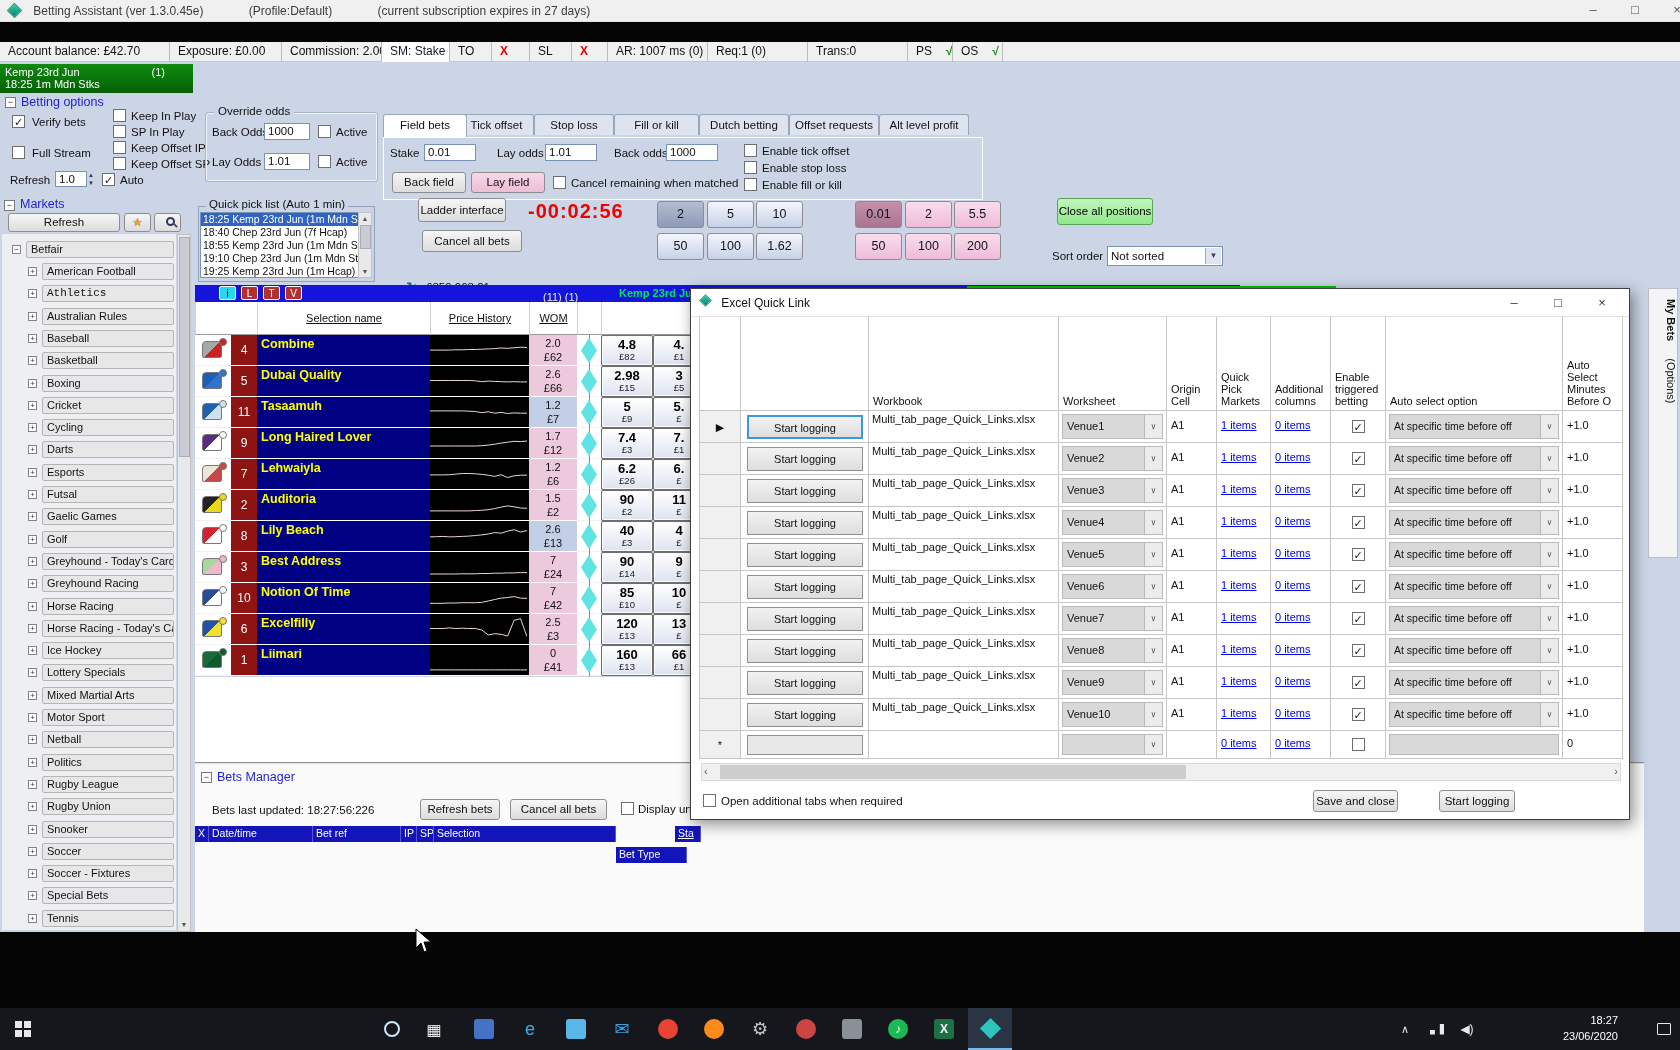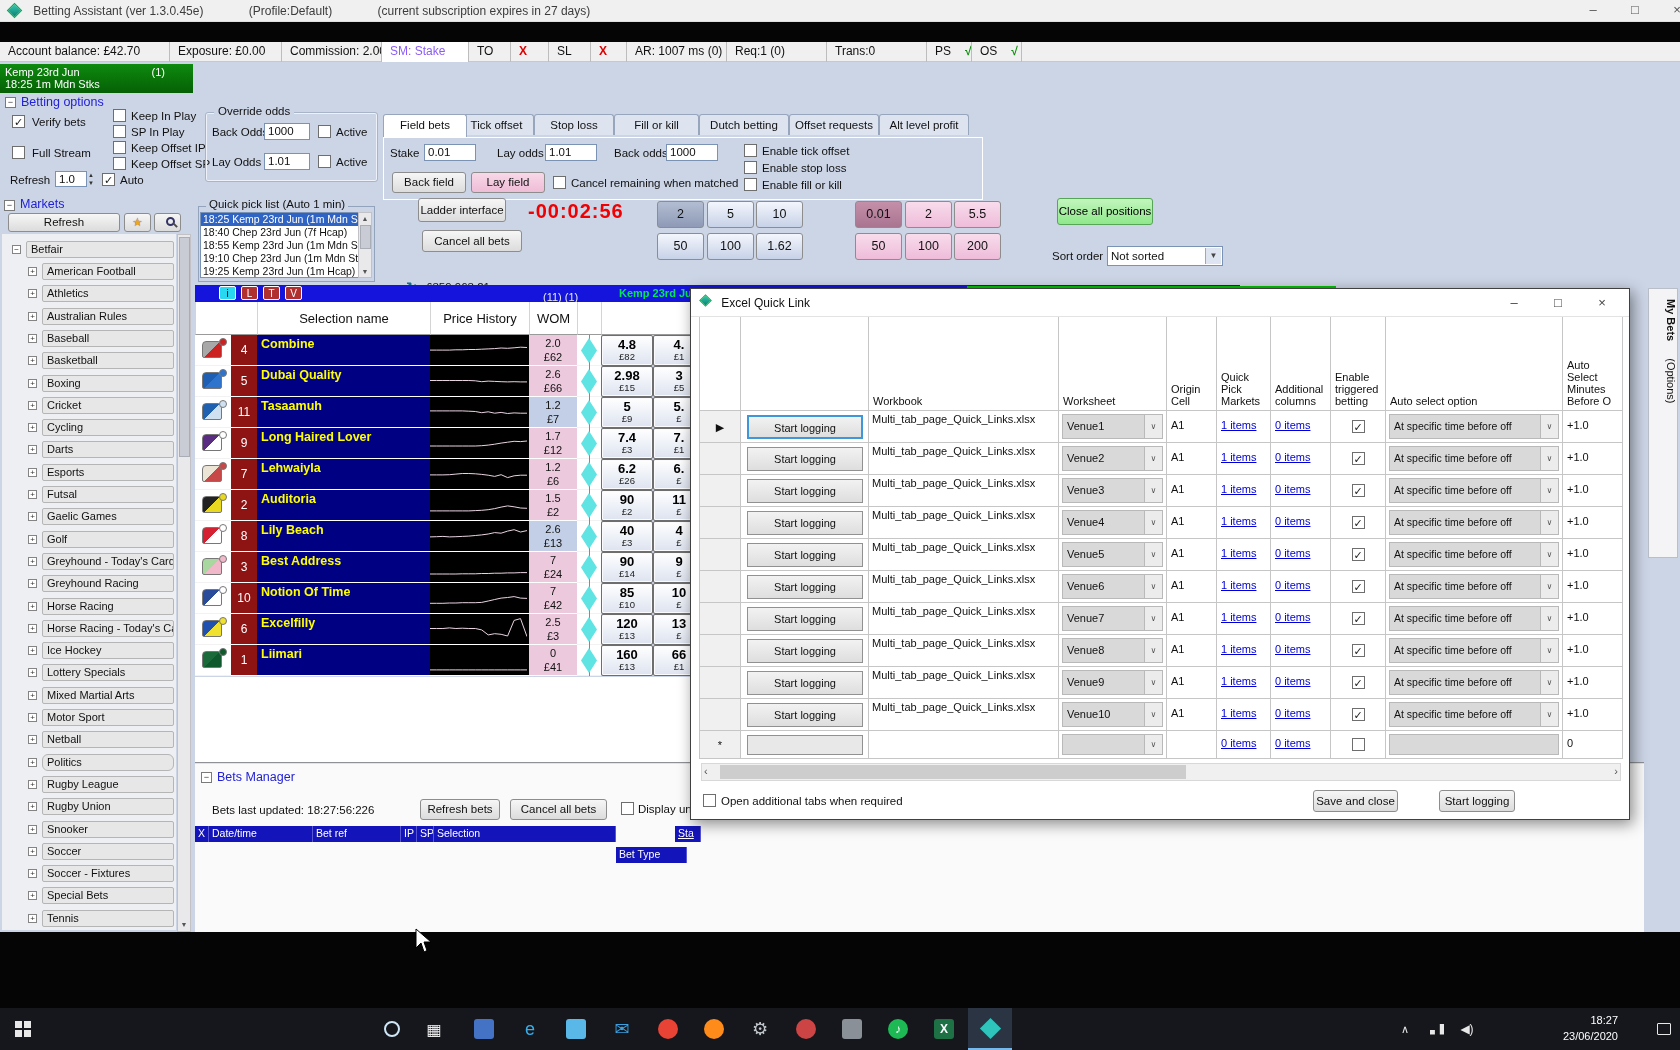--- a/index.html
+++ b/index.html
@@ -54,21 +54,21 @@
   .mb-btn{position:absolute;top:1px;width:17px;height:14px;border:1px solid #fff;border-radius:2px;font-size:10px;line-height:13px;text-align:center;color:#fff;}
   #market-bar .gtitle{position:absolute;left:424px;top:2px;color:#00e858;font-weight:bold;font-size:11px;white-space:nowrap;}
   #market-bar .excel-ws{position:absolute;left:772px;top:1px;background:#00c400;color:#000;font-weight:bold;font-size:11px;padding:0 4px;line-height:15px;white-space:nowrap;}
   #market-bar .counts{position:absolute;left:348px;top:6px;color:#e8e8e8;}
   #market-bar .mid{position:absolute;left:1178px;top:2px;color:#fff;}
   
   #markets-tree{left:2px;top:234px;width:174px;height:696px;background:#edeff3;over{}flow:hidden;}
   .tree-item{position:absolute;height:17px;background:#e7e7e7;border:1px solid #b5b5b5;border-radius:2px;font-size:11px;line-height:15px;padding-left:4px;color:#111;white-space:nowrap;overflow:hidden;}
   .plusbox{position:absolute;width:9px;height:9px;background:#fff;border:1px solid #848484;font-size:8px;line-height:7px;text-align:center;color:#333;}
   
-  .gh{position:absolute;top:302px;height:33px;background:#fff;border-left:1px solid #d4d4d4;border-bottom:1px solid #9a9a9a;font-size:13px;color:#111;text-align:center;line-height:33px;}
+  .gh{position:absolute;top:302px;height:33px;background:#fff;border-left:1px solid #d4d4d4;border-bottom:1px solid #9a9a9a;font-size:11px;color:#111;text-align:center;line-height:33px;text-decoration:underline;}
   .grow{position:absolute;height:31px;}
   .gcell{position:absolute;top:0;height:31px;border-bottom:1px solid #f2f2f2;}
   .c-silk{background:#fff;}
   .c-num{background:#8e1313;color:#fff;font-size:12px;text-align:center;line-height:30px;border-bottom:1px solid #fff;}
   .c-name{background:#000082;color:#ffff00;font-weight:bold;font-size:12.5px;padding:2px 0 0 4px;border-bottom:1px solid #fff;white-space:nowrap;overflow:hidden;}
   .c-ph{background:#000;border-bottom:1px solid #fff;}
   .c-wom{font-size:11px;text-align:center;color:#111;border-bottom:1px solid #fff;padding-top:1px;line-height:14px;}
   .c-dia{background:#fff;}
   .c-dia::before{content:"";position:absolute;left:50%;top:0;width:1px;height:31px;background:#8a8a8a;}
   .dia{position:absolute;left:4px;top:3px;width:16px;height:25px;background:#5fe3e3;clip-path:polygon(50% 0,100% 50%,50% 100%,0 50%);border:0;}
@@ -120,21 +120,21 @@
     <span class="tpart">(current subscription expires in 27 days)</span>
     <div class="abs wctl" style="left:1574px;top:0;">–</div>
     <div class="abs wctl" style="left:1616px;top:0;">□</div>
     <div class="abs wctl" style="left:1658px;top:0;">×</div>
   </div>
 
   <div class="abs" id="statusbar">
       <div class="seg" style="width: 170px;">Account balance: £42.70</div>
       <div class="seg" style="width: 112px;">Exposure: £0.00</div>
       <div class="seg" style="width: 100px;">Commission: 2.00%</div>
-      <div class="seg" style="width: 87px; color: #8b5cf6; background: rgb(255, 255, 255);">SM: Stake</div>
+      <div class="seg" style="width: 68px; color: #0f172a; background: rgb(255, 255, 255);">SM: Stake</div>
       <div class="seg" style="width: 42px;">TO</div>
       <div class="seg" style="width: 38px; color: rgb(224, 0, 0); font-weight: bold;">X</div>
       <div class="seg" style="width: 42px;">SL</div>
       <div class="seg" style="width: 36px; color: rgb(224, 0, 0); font-weight: bold;">X</div>
       <div class="seg" style="width: 100px;">AR: 1007 ms (0)</div>
       <div class="seg" style="width: 100px;">Req:1 (0)</div>
       <div class="seg" style="width: 100px;">Trans:0</div>
       <div class="seg" style="width: 45px;">PS<span class="chk">√</span></div>
       <div class="seg" style="width: 50px;">OS<span class="chk">√</span></div>
     </div>
@@ -263,21 +263,21 @@
   <div class="abs sect-title" style="left:20px;top:197px;">Markets</div>
   <div class="abs btn" style="left:8px;top:213px;width:112px;height:19px;line-height:17px;">Refresh</div>
   <div class="abs btn" style="left:124px;top:213px;width:27px;height:19px;line-height:17px;color:#e8a818;text-shadow:0 0 1px #845;">★</div>
   <div class="abs btn" style="left:154px;top:213px;width:27px;height:19px;"><span class="mag" style="margin:3px 0 0 6px;border-color:#336;"></span></div>
   <div class="abs" id="markets-tree">
       <div class="plusbox" style="left: 10px; top: 11px;">−</div>
       <div class="tree-item" style="left: 24px; top: 7px; width: 148px;">Betfair</div>
       <div class="plusbox" style="left: 26px; top: 33px;">+</div>
       <div class="tree-item" style="left: 40px; top: 29px; width: 132px;">American Football</div>
       <div class="plusbox" style="left: 26px; top: 55.3px;">+</div>
-      <div class="tree-item" style="left: 40px; top: 51.3px; width: 132px;">Athletics</div>
+      <div class="tree-item" style="left: 40px; top: 51.3px; width: 132px; font-family: Liberation Mono, monospace;">Athletics</div>
       <div class="plusbox" style="left: 26px; top: 77.6px;">+</div>
       <div class="tree-item" style="left: 40px; top: 73.6px; width: 132px;">Australian Rules</div>
       <div class="plusbox" style="left: 26px; top: 99.9px;">+</div>
       <div class="tree-item" style="left: 40px; top: 95.9px; width: 132px;">Baseball</div>
       <div class="plusbox" style="left: 26px; top: 122.2px;">+</div>
       <div class="tree-item" style="left: 40px; top: 118.2px; width: 132px;">Basketball</div>
       <div class="plusbox" style="left: 26px; top: 144.5px;">+</div>
       <div class="tree-item" style="left: 40px; top: 140.5px; width: 132px;">Boxing</div>
       <div class="plusbox" style="left: 26px; top: 166.8px;">+</div>
       <div class="tree-item" style="left: 40px; top: 162.8px; width: 132px;">Cricket</div>
@@ -305,21 +305,21 @@
       <div class="tree-item" style="left: 40px; top: 408.1px; width: 132px;">Ice Hockey</div>
       <div class="plusbox" style="left: 26px; top: 434.4px;">+</div>
       <div class="tree-item" style="left: 40px; top: 430.4px; width: 132px;">Lottery Specials</div>
       <div class="plusbox" style="left: 26px; top: 456.7px;">+</div>
       <div class="tree-item" style="left: 40px; top: 452.7px; width: 132px;">Mixed Martial Arts</div>
       <div class="plusbox" style="left: 26px; top: 479px;">+</div>
       <div class="tree-item" style="left: 40px; top: 475px; width: 132px;">Motor Sport</div>
       <div class="plusbox" style="left: 26px; top: 501.3px;">+</div>
       <div class="tree-item" style="left: 40px; top: 497.3px; width: 132px;">Netball</div>
       <div class="plusbox" style="left: 26px; top: 523.6px;">+</div>
-      <div class="tree-item" style="left: 40px; top: 519.6px; width: 132px; border-radius: 6px;">Politics</div>
+      <div class="tree-item" style="left: 40px; top: 519.6px; width: 132px;">Politics</div>
       <div class="plusbox" style="left: 26px; top: 545.9px;">+</div>
       <div class="tree-item" style="left: 40px; top: 541.9px; width: 132px;">Rugby League</div>
       <div class="plusbox" style="left: 26px; top: 568.2px;">+</div>
       <div class="tree-item" style="left: 40px; top: 564.2px; width: 132px;">Rugby Union</div>
       <div class="plusbox" style="left: 26px; top: 590.5px;">+</div>
       <div class="tree-item" style="left: 40px; top: 586.5px; width: 132px;">Snooker</div>
       <div class="plusbox" style="left: 26px; top: 612.8px;">+</div>
       <div class="tree-item" style="left: 40px; top: 608.8px; width: 132px;">Soccer</div>
       <div class="plusbox" style="left: 26px; top: 635.1px;">+</div>
       <div class="tree-item" style="left: 40px; top: 631.1px; width: 132px;">Soccer - Fixtures</div>

